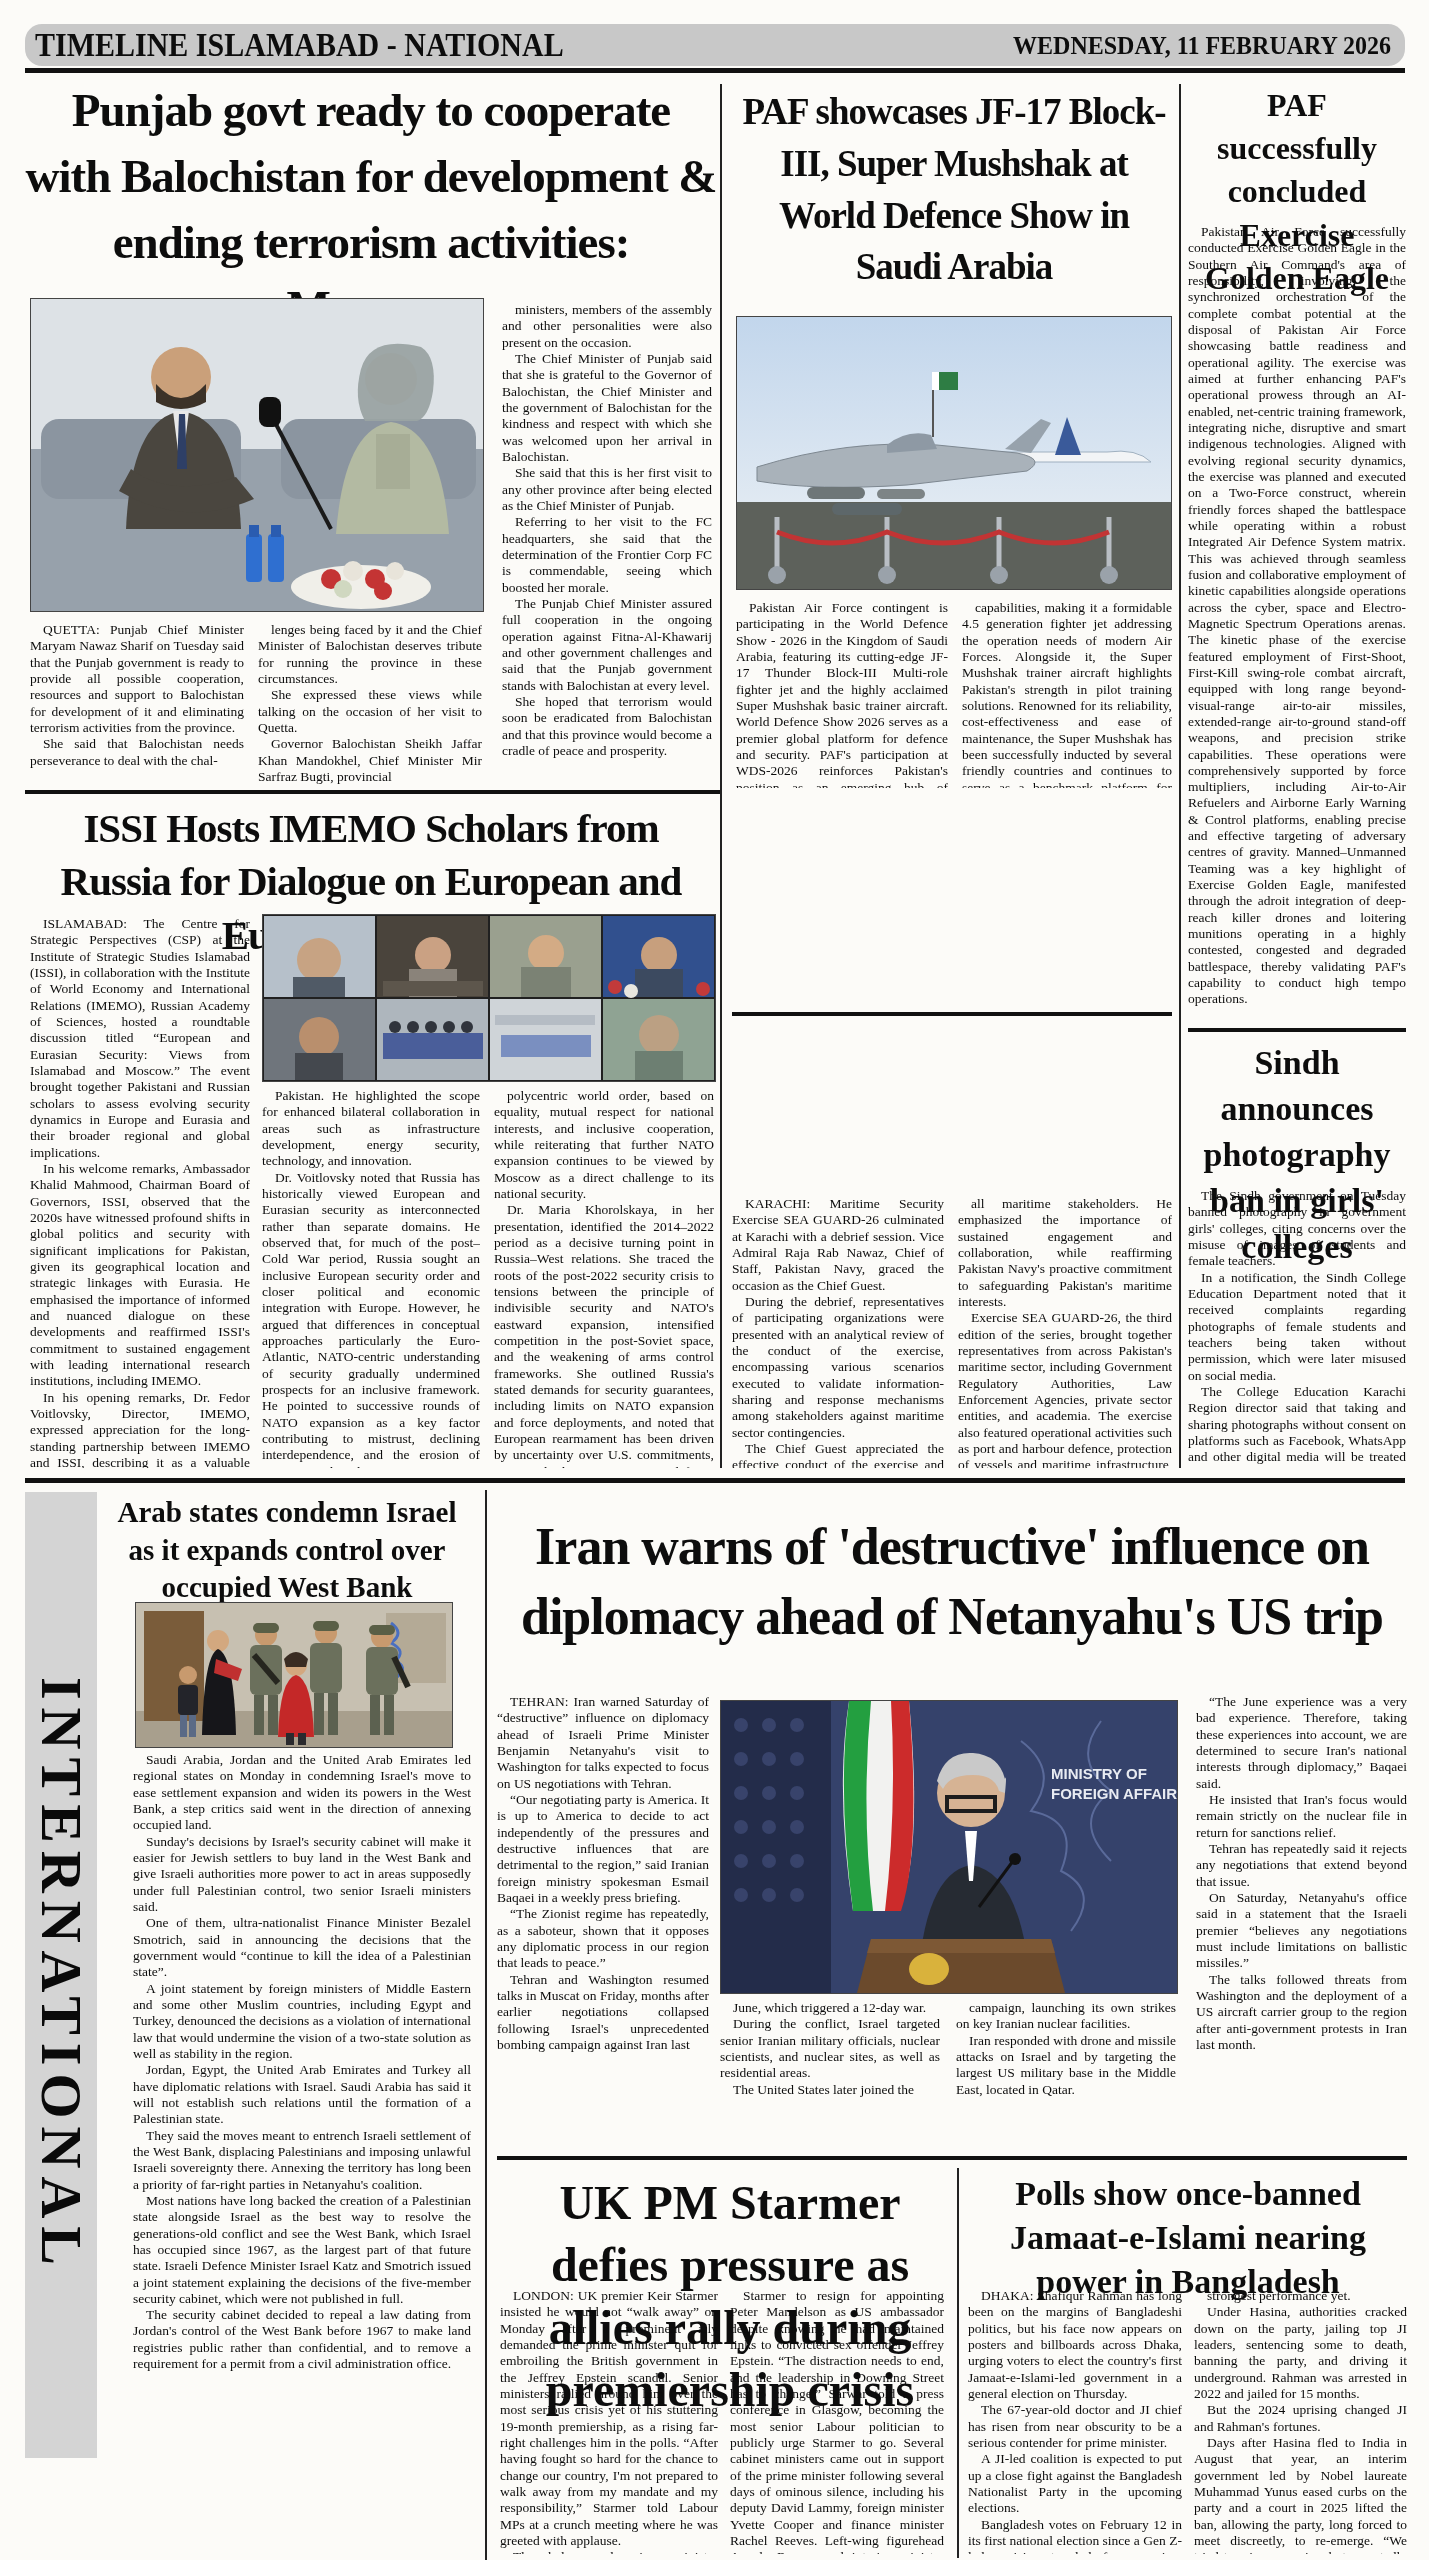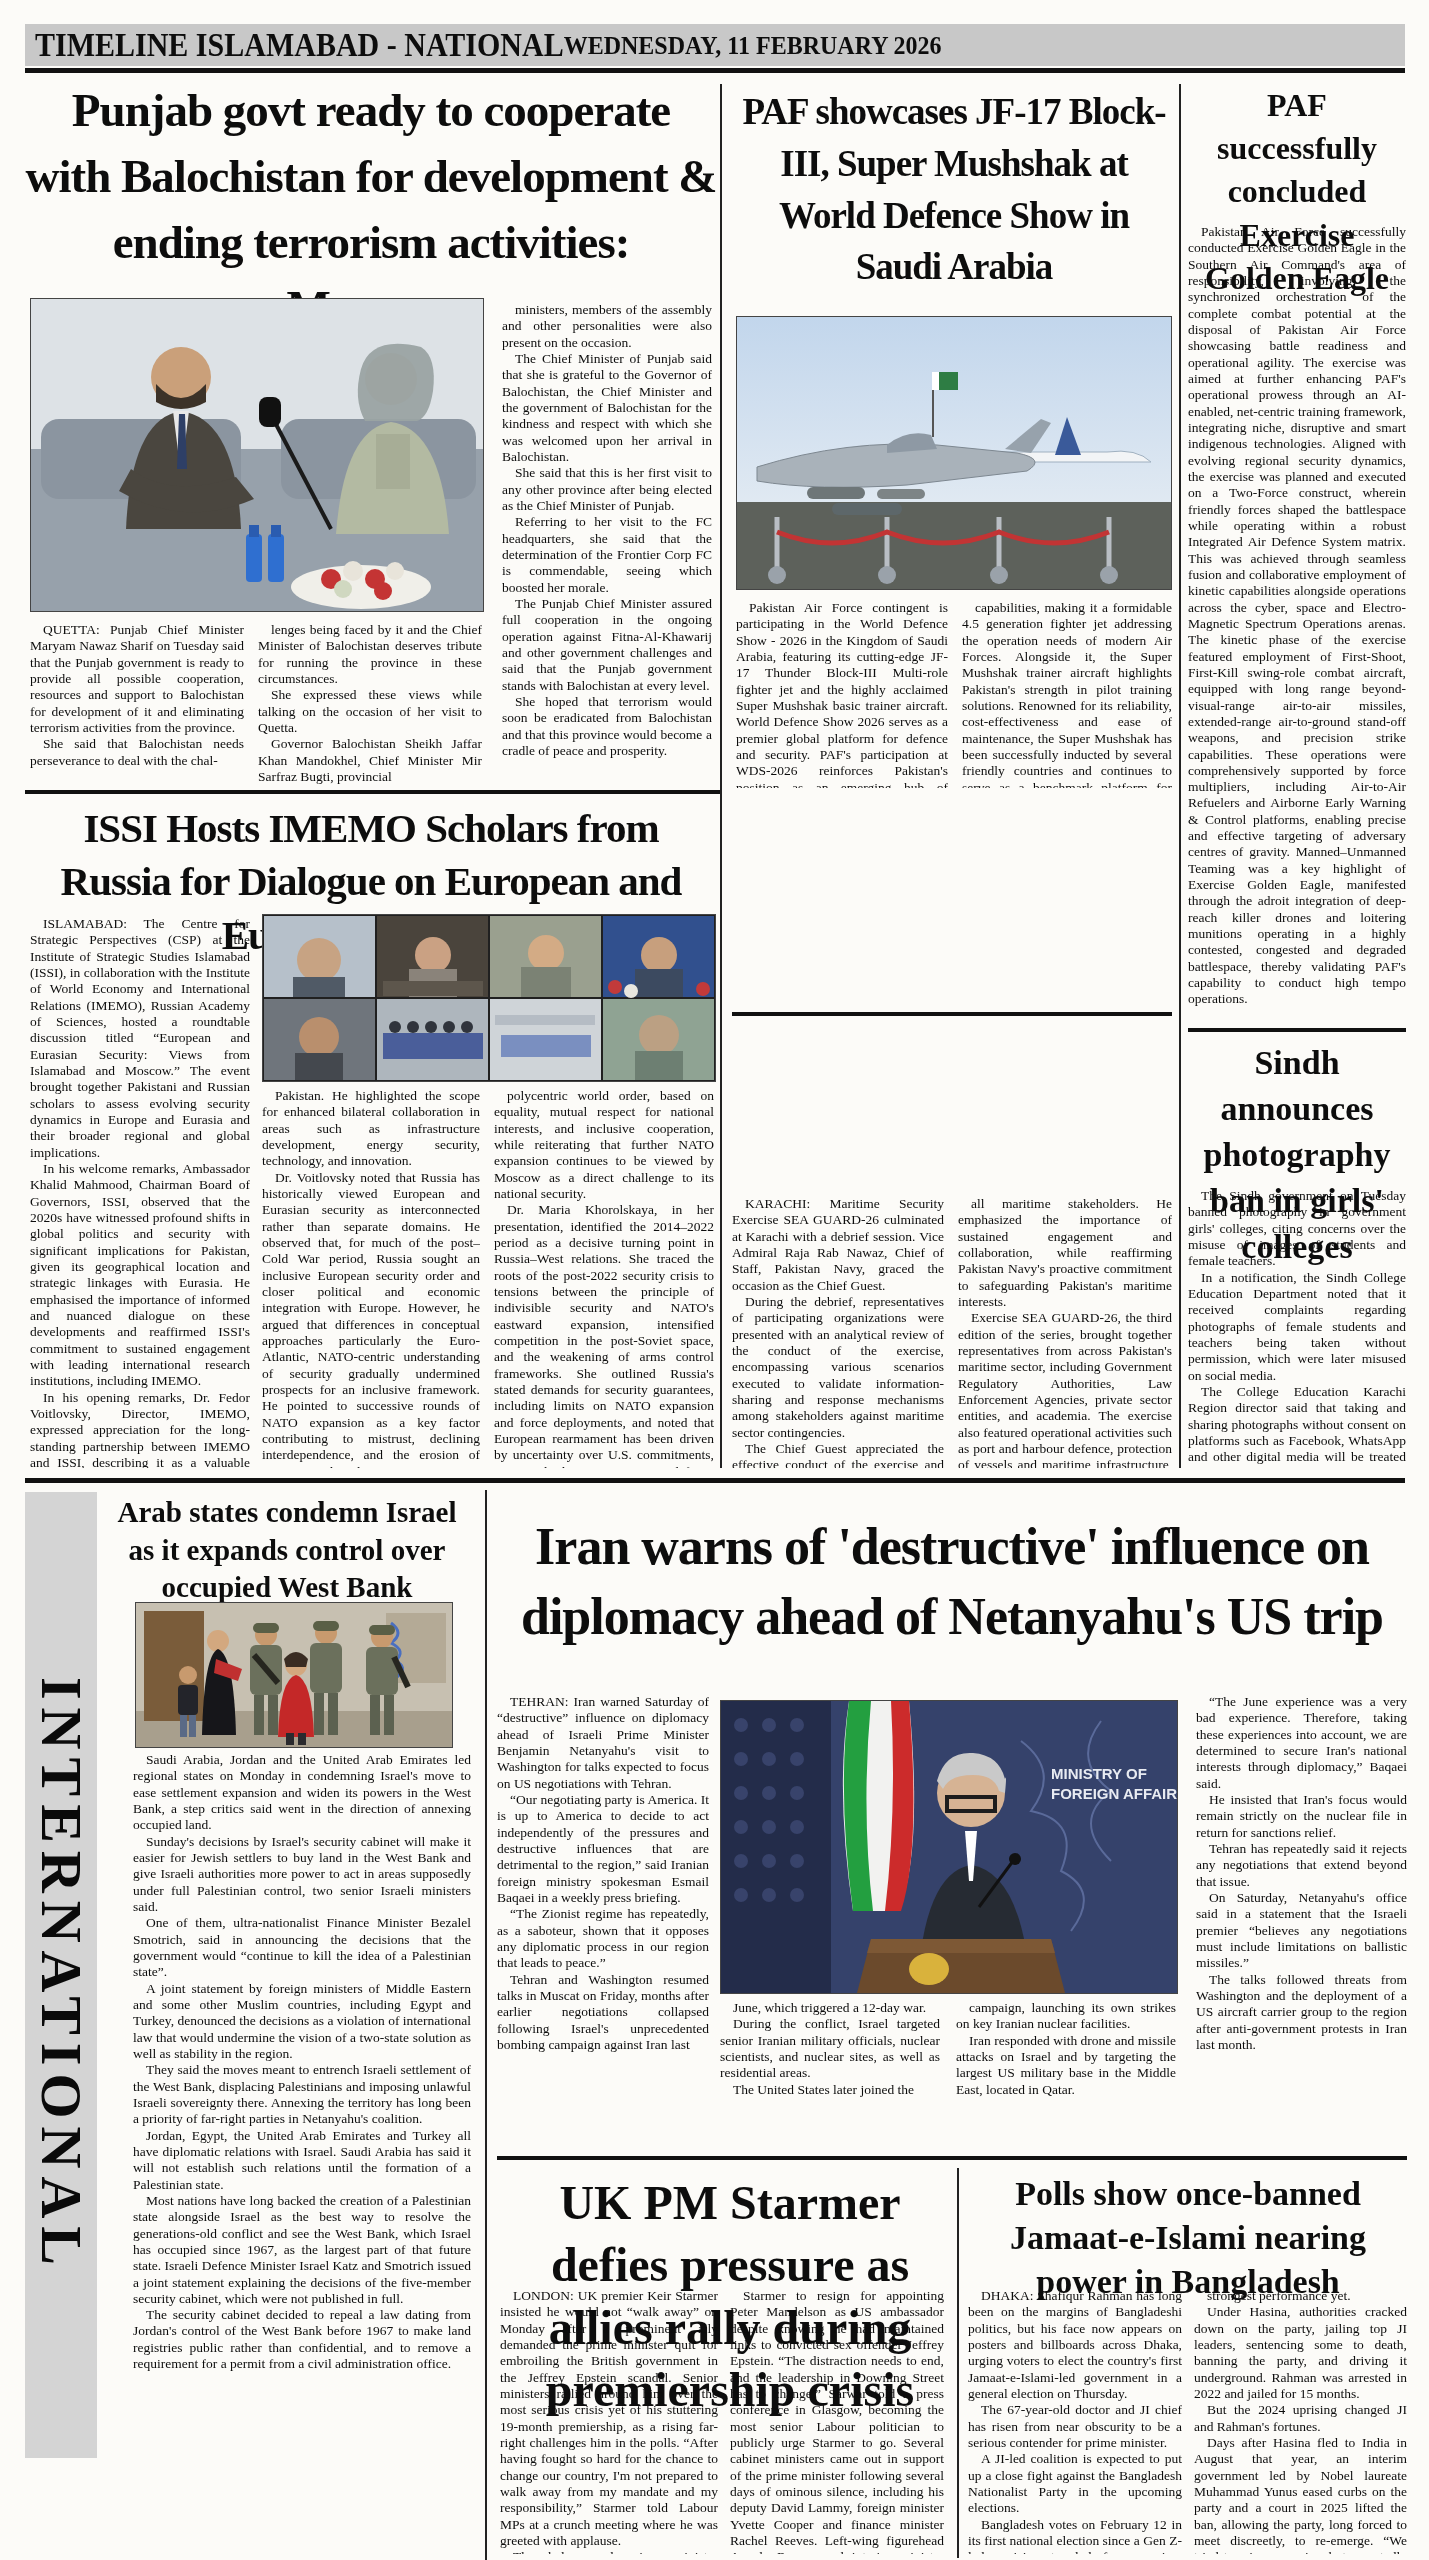--- a/index.html
+++ b/index.html
@@ -1,17 +1,17 @@
 <!DOCTYPE html>
 <html><head>
 <meta charset="utf-8">
 <style>
   html,body{margin:0;padding:0;background:#e8e8e8;}
   .page{position:relative;width:1429px;height:2560px;background:#fcfbf8;font-family:"Liberation Serif","DejaVu Serif",serif;color:#0d0d0d;margin:0 auto;overflow:hidden;}
-  .masthead{position:absolute;left:25px;top:24px;width:1380px;height:42px;background:#c8c8c8;display:flex;align-items:center;}
+  .masthead{position:absolute;left:25px;top:24px;width:1380px;height:42px;background:#c8c8c8;display:flex;align-items:center;justify-content:space-between;border-radius:17px;}
   .mast-title{font-weight:bold;font-size:30px;letter-spacing:0px;padding-left:10px;transform:scaleY(1.12);transform-origin:left center;white-space:nowrap;}
   .mast-date{font-weight:bold;font-size:24px;padding-right:14px;transform:scaleY(1.08);white-space:nowrap;}
   .hline{position:absolute;background:#111;}
   .vline{position:absolute;background:#222;width:2px;}
   .hl{position:absolute;margin:0;font-weight:bold;text-align:center;letter-spacing:-1px;}
   .col{position:absolute;text-align:justify;font-size:13.5px;line-height:1.21;overflow:hidden;}
   .col p{margin:0;text-indent:13px;}
   .photo{position:absolute;border:1px solid #444;display:block;}
   .intl-strip{position:absolute;left:25px;top:1492px;width:72px;height:966px;background:#d4d4d4;display:flex;align-items:center;justify-content:center;}
   .intl-text{writing-mode:vertical-rl;font-weight:bold;font-size:58px;letter-spacing:8px;color:#0a0a0a;white-space:nowrap;}
@@ -263,22 +263,22 @@
     <path d="M142 134 q2 -58 18 -62 q16 4 18 62 z" fill="#c42828"></path>
     <rect x="150" y="130" width="8" height="12" fill="#2a2a2e"></rect>
       <rect x="162" y="130" width="8" height="12" fill="#2a2a2e"></rect>
   </svg>
 
   <div class="col" style="left:133px;top:1752px;width:338px;height:690px;">
       <p>Saudi Arabia, Jordan and the United Arab Emirates led regional states on Monday in condemning Israel's move to ease settlement expansion and widen its powers in the West Bank, a step critics said went in the direction of annexing occupied land.</p>
       <p>Sunday's decisions by Israel's security cabinet will make it easier for Jewish settlers to buy land in the West Bank and give Israeli authorities more power to act in areas supposedly under full Palestinian control, two senior Israeli ministers said.</p>
       <p>One of them, ultra-nationalist Finance Minister Bezalel Smotrich, said in announcing the decisions that the government would “continue to kill the idea of a Palestinian state”.</p>
       <p>A joint statement by foreign ministers of Middle Eastern and some other Muslim countries, including Egypt and Turkey, denounced the decisions as a violation of international law that would undermine the vision of a two-state solution as well as stability in the region.</p>
+      <p>Jordan, Egypt, the United Arab Emirates and Turkey all have diplomatic relations with Israel. Saudi Arabia has said it will not establish such relations until the formation of a Palestinian state.</p>
       <p>They said the moves meant to entrench Israeli settlement of the West Bank, displacing Palestinians and imposing unlawful Israeli sovereignty there. Annexing the territory has long been a priority of far-right parties in Netanyahu's coalition.</p>
-      <p>Jordan, Egypt, the United Arab Emirates and Turkey all have diplomatic relations with Israel. Saudi Arabia has said it will not establish such relations until the formation of a Palestinian state.</p>
       <p>Most nations have long backed the creation of a Palestinian state alongside Israel as the best way to resolve the generations-old conflict and see the West Bank, which Israel has occupied since 1967, as the largest part of that future state. Israeli Defence Minister Israel Katz and Smotrich issued a joint statement explaining the decisions of the five-member security cabinet, which were not published in full.</p>
       <p>The security cabinet decided to repeal a law dating from Jordan's control of the West Bank before 1967 to make land registries public rather than confidential, and to remove a requirement for a permit from a civil administration office.</p>
     </div>
 
   <div class="vline" style="left:485px;top:1490px;height:1070px;"></div>
 
   <h1 class="hl" style="left:497px;top:1512px;width:910px;font-size:52px;line-height:1.35;">Iran warns of 'destructive' influence on diplomacy ahead of Netanyahu's US trip</h1>
 
   <div class="col" style="left:497px;top:1694px;width:212px;height:452px;">
       <p>TEHRAN: Iran warned Saturday of “destructive” influence on diplomacy ahead of Israeli Prime Minister Benjamin Netanyahu's visit to Washington for talks expected to focus on US negotiations with Tehran.</p>

